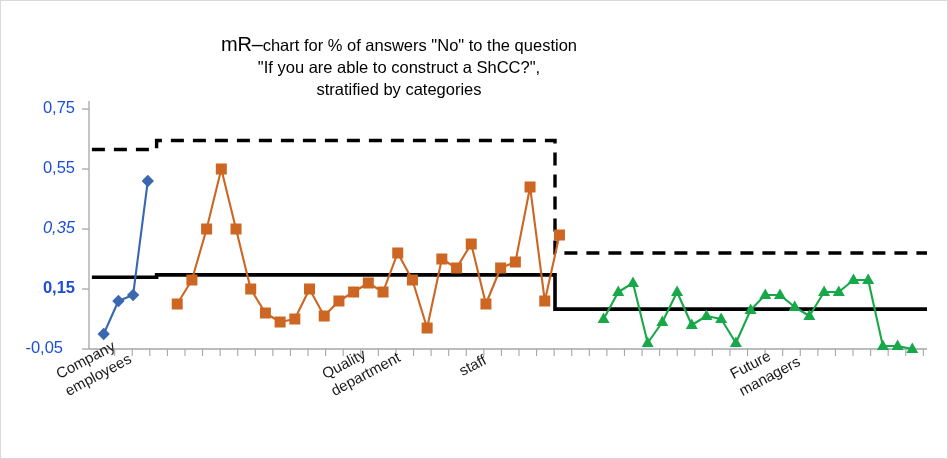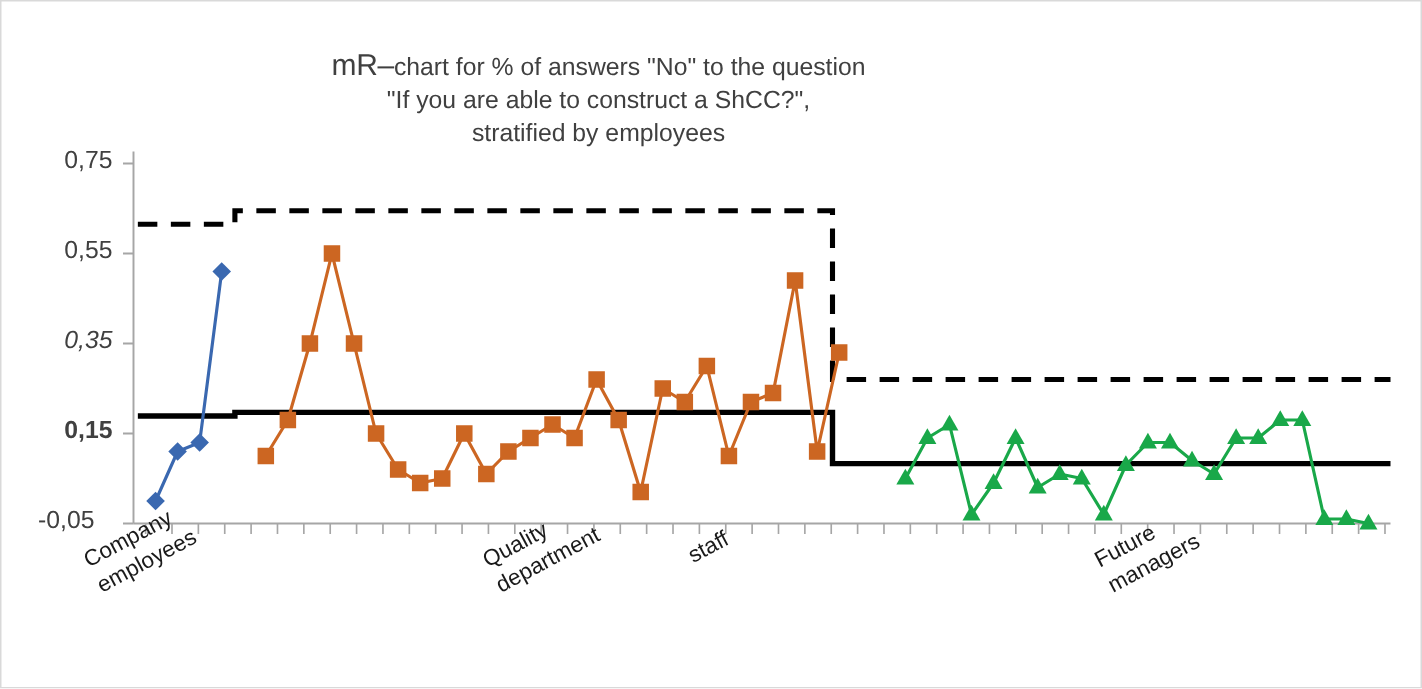--- a/index.html
+++ b/index.html
@@ -18,42 +18,42 @@
     border: 1px solid #d9d9d9;
     box-sizing: border-box;
     overflow: hidden;
   }
   #title-block {
     position: absolute;
     left: 0;
     top: 30px;
     width: 796px;
     text-align: center;
-    color: #404040;
+    color: #000000;
     line-height: 1.32;
   }
   .title-line {
     font-size: 16.5px;
     white-space: pre;
   }
   .title-line .mr {
     font-size: 20px;
     letter-spacing: -0.2px;
   }
   #plot {
     position: absolute;
     left: 0;
     top: 0;
     width: 948px;
     height: 459px;
   }
   .ytick-label {
     position: absolute;
     font-size: 16.5px;
-    color: #404040;
+    color: #1d4ed8;
     text-align: right;
     width: 62px;
     white-space: nowrap;
   }
   .xcat-label {
     position: absolute;
     font-size: 15px;
     color: #1a1a1a;
     white-space: pre;
     line-height: 1.25;
@@ -61,21 +61,21 @@
   }
 </style>
 </head>
 <body>
 
 <div id="frame">
 
   <div id="title-block">
     <div class="title-line"><span class="mr">mR–</span><span>chart for % of answers "No" to the question</span></div>
     <div class="title-line">"If you are able to construct a ShCC?",</div>
-    <div class="title-line">stratified by employees</div>
+    <div class="title-line">stratified by categories</div>
   </div>
 
   <svg id="plot" viewBox="0 0 948 459" width="948" height="459" xmlns="http://www.w3.org/2000/svg">
     <g id="axes-layer">
         <line x1="88" y1="100" x2="88" y2="348" stroke="#a6a6a6" stroke-width="1.3"></line>
         <line x1="88" y1="348" x2="926" y2="348" stroke="#a6a6a6" stroke-width="1.3"></line>
         <line x1="81" y1="348" x2="88" y2="348" stroke="#a6a6a6" stroke-width="1.3"></line>
         <line x1="81" y1="288" x2="88" y2="288" stroke="#a6a6a6" stroke-width="1.3"></line>
         <line x1="81" y1="228" x2="88" y2="228" stroke="#a6a6a6" stroke-width="1.3"></line>
         <line x1="81" y1="167.99999999999997" x2="88" y2="167.99999999999997" stroke="#a6a6a6" stroke-width="1.3"></line>

